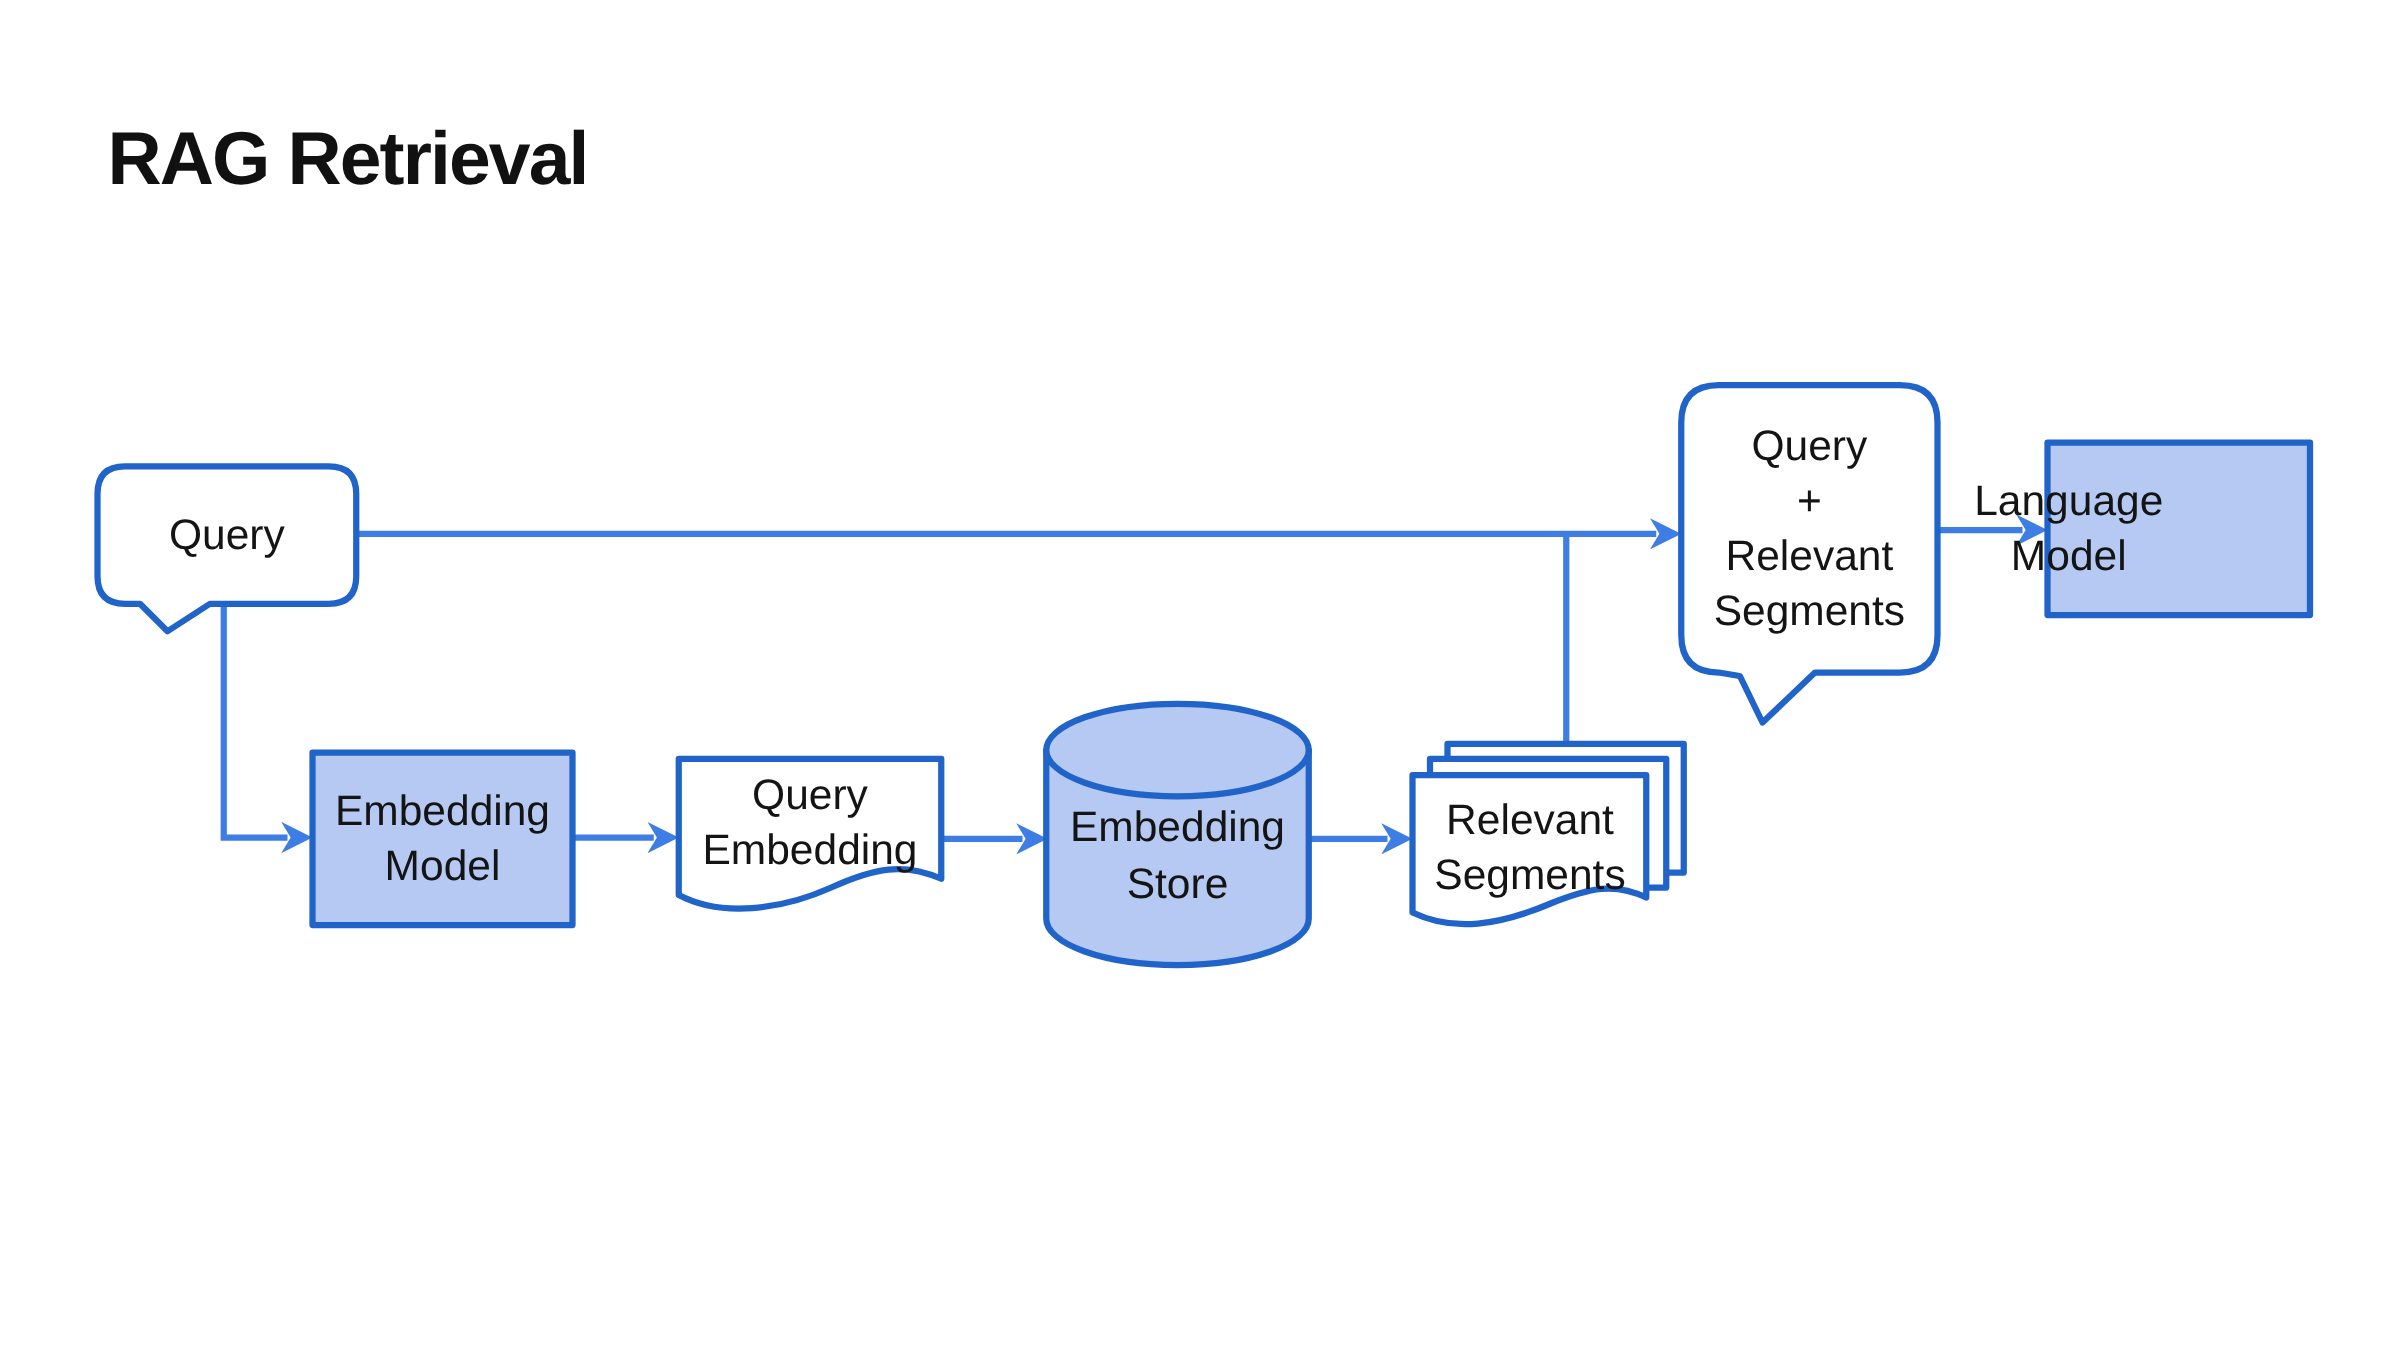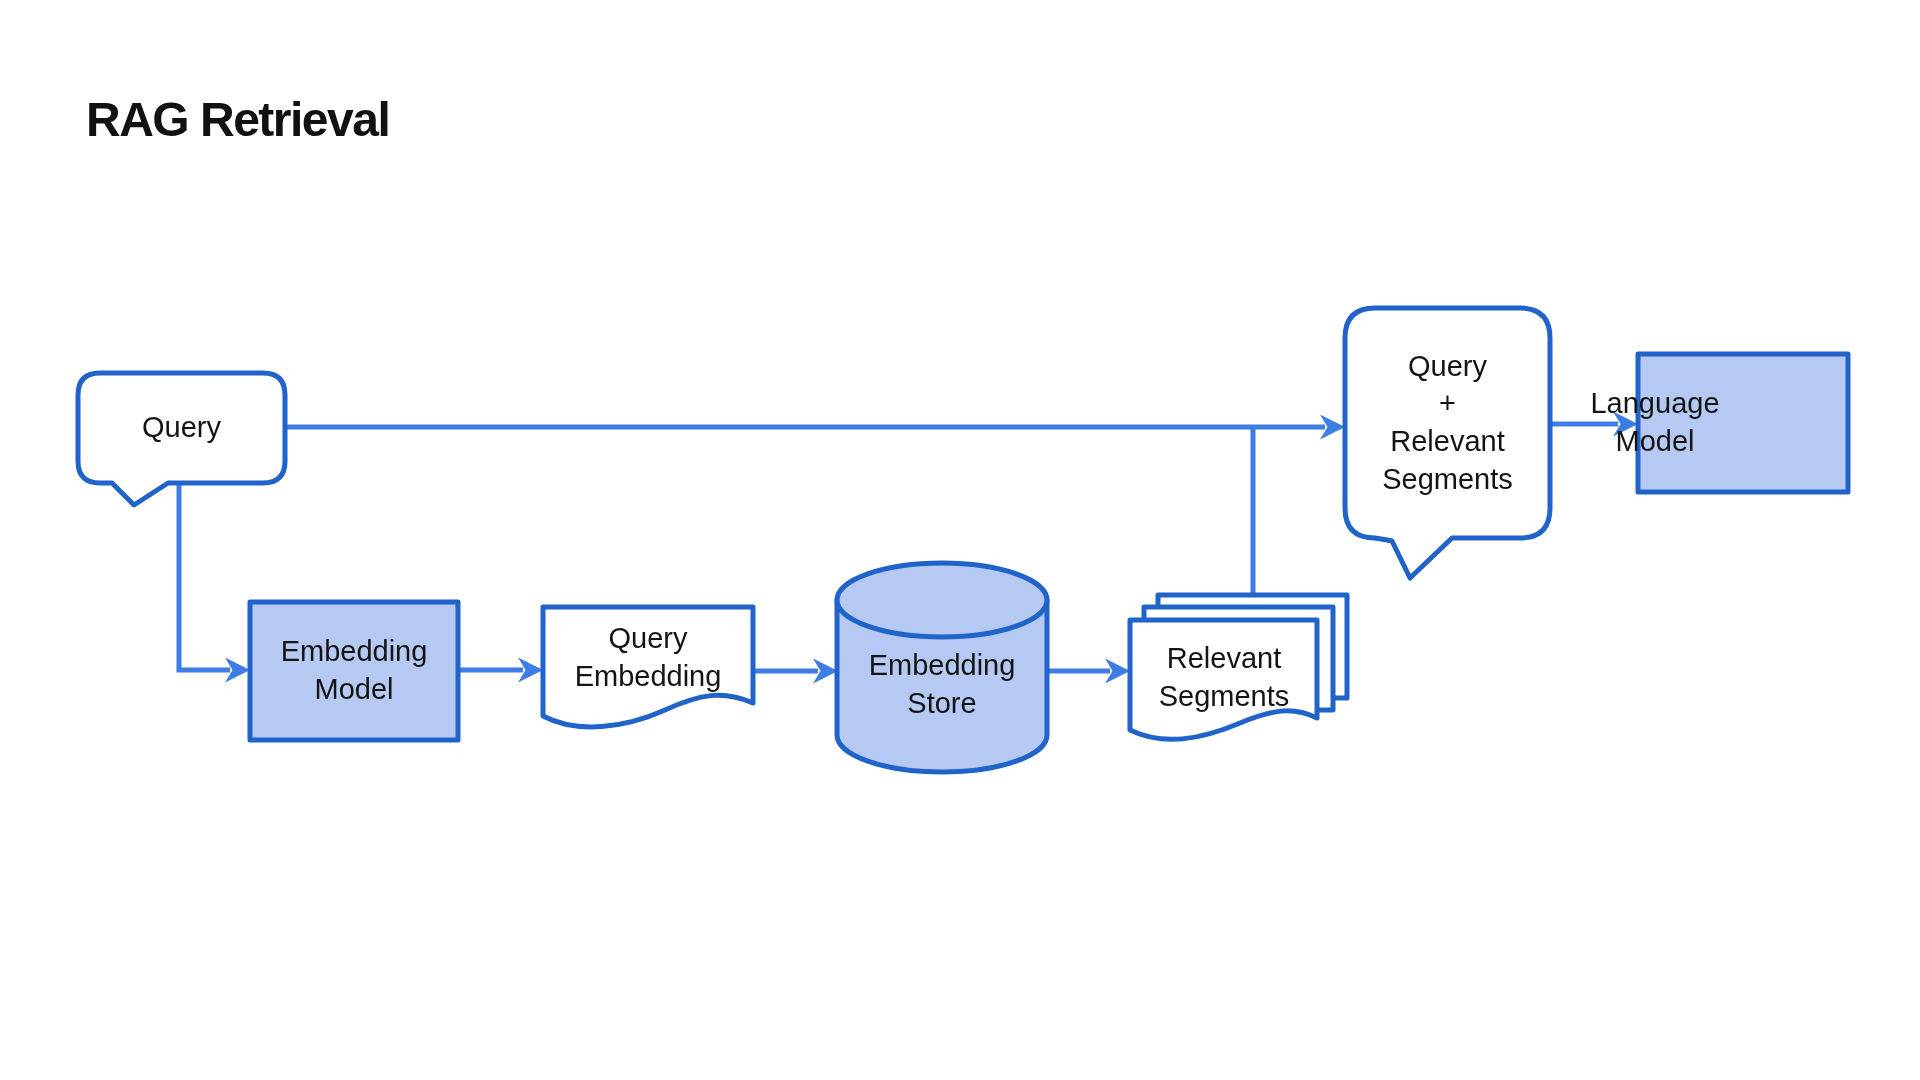--- a/index.html
+++ b/index.html
@@ -8,31 +8,31 @@
     --c-fill:#b5c9f3;
     --c-text:#141414;
     --c-bg:#ffffff;
   }
   *{margin:0;padding:0;box-sizing:border-box;}
   html,body{width:1920px;height:1080px;background:var(--c-bg);overflow:hidden;}
   body{font-family:"Liberation Sans","DejaVu Sans",sans-serif;position:relative;}
   .canvas{position:absolute;left:0;top:0;width:1920px;height:1080px;}
   .title{
     position:absolute;left:86px;top:92px;
-    font-size:48px;font-weight:700;letter-spacing:-1.5px;
+    font-size:60px;font-weight:700;letter-spacing:-1.5px;
     color:#111111;white-space:nowrap;
   }
   svg.diagram{position:absolute;left:0;top:0;width:1920px;height:1080px;}
   .connector{fill:none;stroke:var(--c-arrow);stroke-width:5;}
   .arrowhead{fill:var(--c-arrow);}
   .shape-white{fill:#ffffff;stroke:var(--c-border);stroke-width:5;stroke-linejoin:round;}
   .shape-filled{fill:var(--c-fill);stroke:var(--c-border);stroke-width:5;stroke-linejoin:round;}
   .node-label{
     position:absolute;display:flex;align-items:center;justify-content:center;
-    text-align:center;font-size:29px;line-height:1.3;color:var(--c-text);
+    text-align:center;font-size:34px;line-height:1.3;color:var(--c-text);
     white-space:pre-line;pointer-events:none;
   }
 </style>
 </head>
 <body>
 
 <div class="canvas">
 
   <div class="title">RAG Retrieval</div>
 

